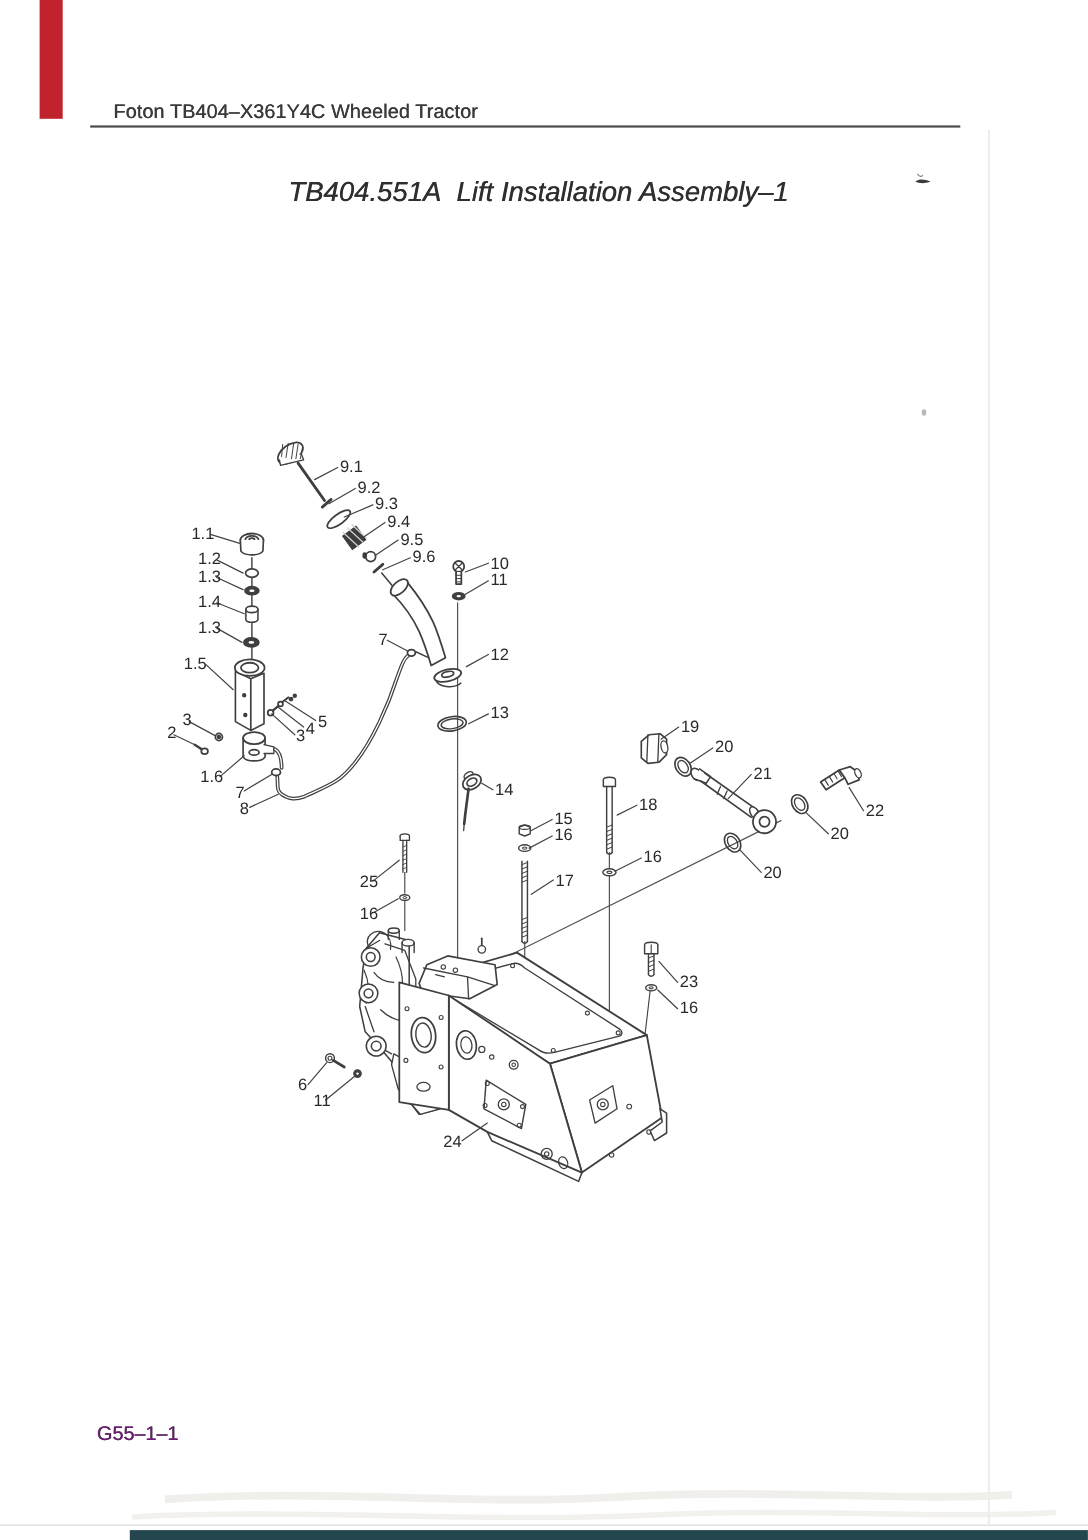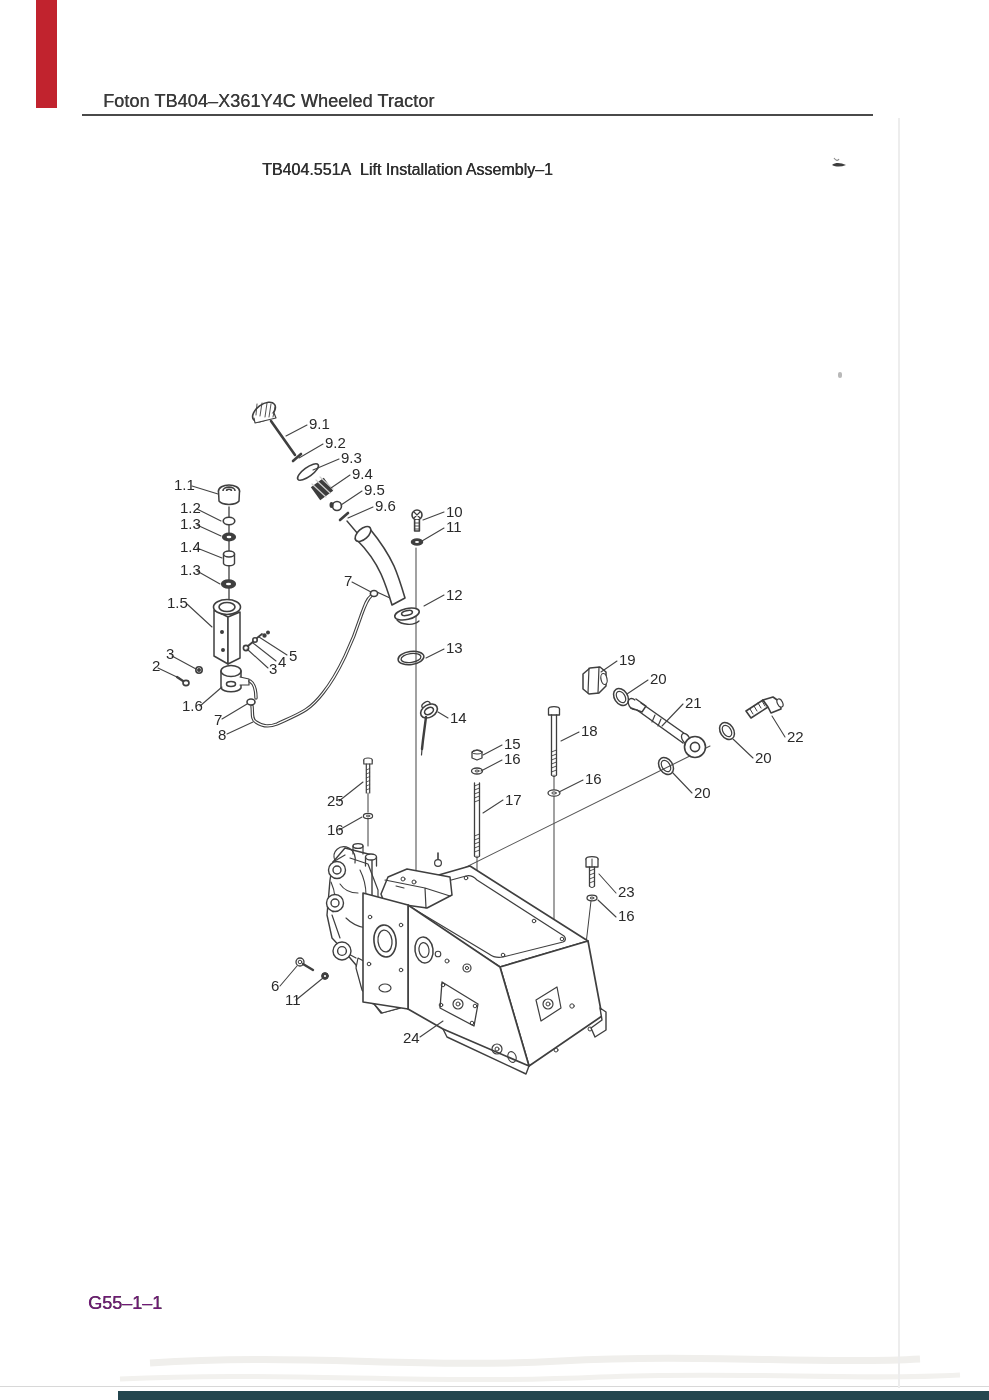--- a/index.html
+++ b/index.html
@@ -20,21 +20,21 @@
 </svg>
 
 <div class="abs" style="left:0;top:1386px;width:989px;height:1px;background:#d8d8d8;"></div>
 
 <div class="abs" style="left:898px;top:118px;width:2px;height:1270px;background:#ededed;"></div>
 
 <div class="abs" style="left:83px;top:91px;font-size:18px;color:#3a3a3a;letter-spacing:0.1px;text-shadow:0.4px 0 0 #3a3a3a;margin-left:20px;">Foton TB404–X361Y4C Wheeled Tractor</div>
 
 <div class="abs" style="left:82px;top:113.5px;width:791px;height:2.2px;background:#4a4a4a;"></div>
 
-<div class="abs" style="left:262px;top:161px;font-size:16px;color:#2f2f2f;text-shadow:0.4px 0 0 #2f2f2f;">TB404.551A&nbsp;&nbsp;Lift Installation Assembly–1</div>
+<div class="abs" style="left:262px;top:161px;font-size:25px;color:#2f2f2f;text-shadow:0.4px 0 0 #2f2f2f;font-style:italic;">TB404.551A&nbsp;&nbsp;Lift Installation Assembly–1</div>
 
 <svg class="abs" style="left:828px;top:154px;" width="26" height="18" viewBox="0 0 26 18">
   <path d="M6,4 C8,7 10,7 11,5" stroke="#888" stroke-width="1.1" fill="none"></path>
   <path d="M4,11 C8,8 13,9 18,11 C13,13 8,13 4,11 Z" fill="#3d3d3d"></path>
 </svg>
 
 <div class="abs" style="left:88px;top:1293px;font-size:18px;color:#701a75;text-shadow:0.4px 0 0 #3a3a3a;">G55–1–1</div>
 
 <div class="abs" style="left:838px;top:372px;width:4px;height:6px;background:#b9b9b9;border-radius:2px;"></div>
 

